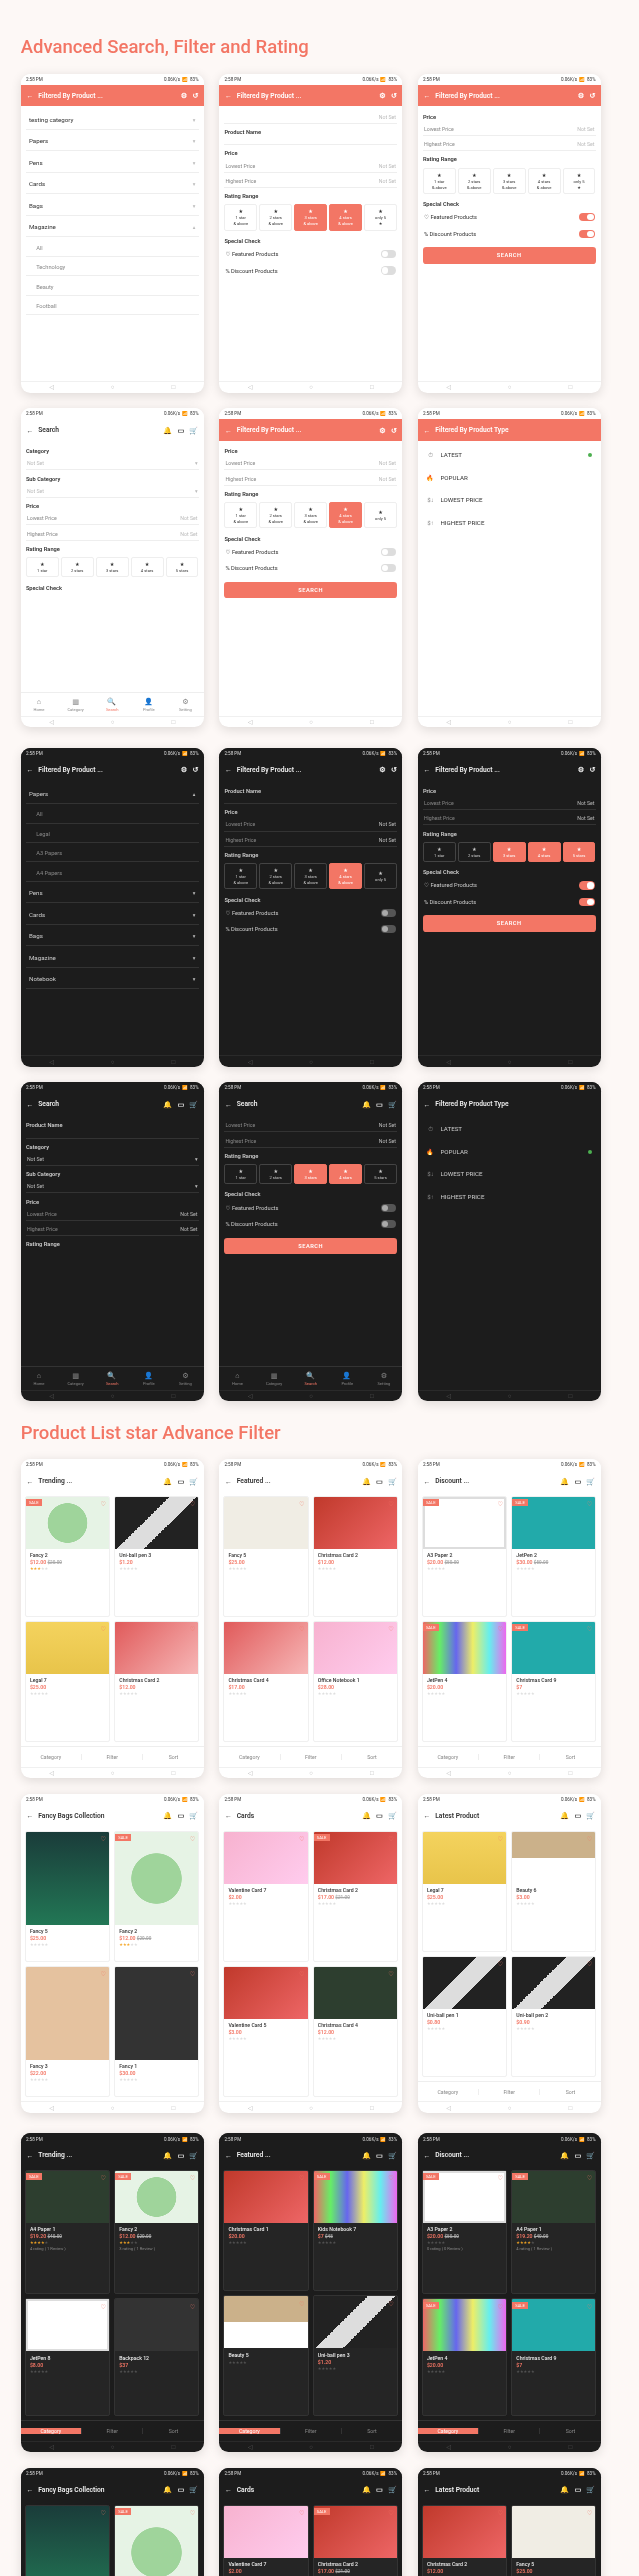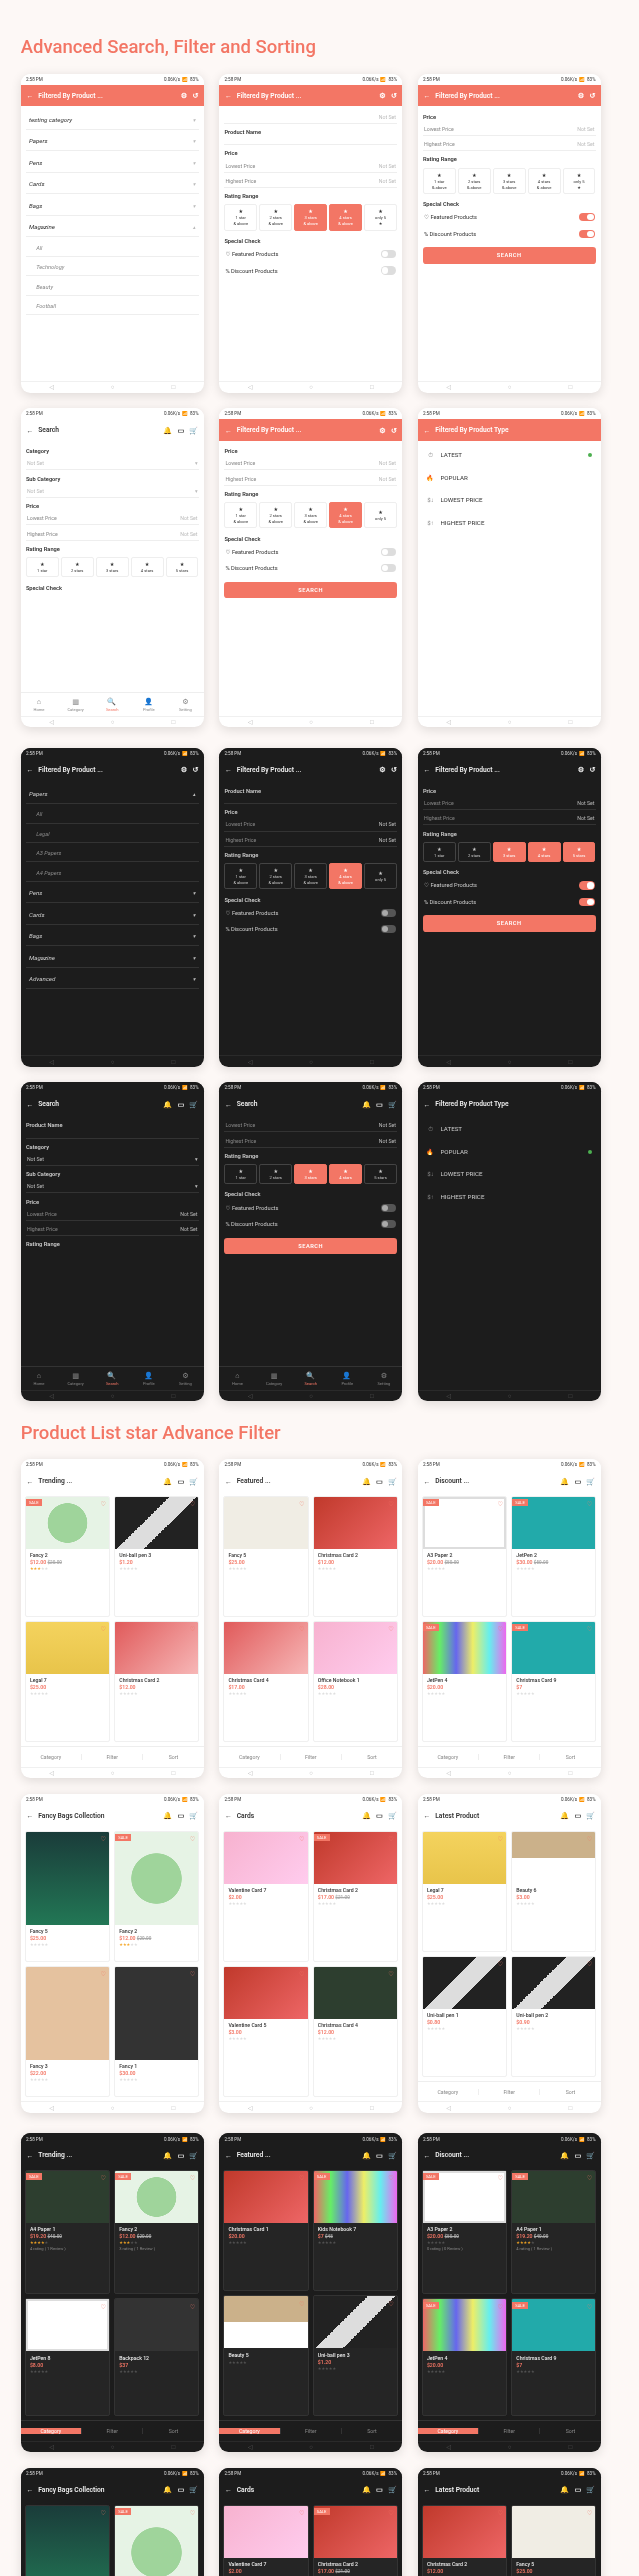--- a/index.html
+++ b/index.html
@@ -63,21 +63,21 @@
   .sec-head { font-size:5.7px; font-weight:600; padding:3.1px 0 1px;}
   .input-line {
     display:flex; justify-content:space-between; align-items:center;
     border-bottom:0.5px solid #eee; padding:3.1px 1px; font-size:5.7px;
   }
   .dark .input-line { border-bottom-color:#333; }
   .notset { color:#bbb; font-size:5.2px; }
   .chev { color:#bbb; font-size:5.2px; }
   .list-item {
     padding:5.2px 3.1px; border-bottom:0.5px solid #eee; font-size:6.2px;
-    display:flex; justify-content:space-between; align-items:center;font-style:italic;
+    display:flex; justify-content:space-between; align-items:center;
   }
   .dark .list-item { border-bottom-color:#333; }
   .list-item.sub { padding-left:10.3px; color:#888; font-size:5.7px; }
   .stars-row { display:flex; gap:2.1px; margin:2.1px 0; }
   .star-box {
     flex:1; display:flex; flex-direction:column; align-items:center; justify-content:center;
     padding:3.1px 1px; border:0.5px solid #eee; border-radius:2.1px; font-size:4.1px; gap:1px;
   }
   .dark .star-box { border-color:#444; }
   .star-box.sel { background:#f37665; color:#fff; border-color:#f37665;}
@@ -155,21 +155,21 @@
   .ph.teal{ background:#2aa;}
   .ph.bag{ background: linear-gradient(#1a3c3a,#275);}
   .ph.skin{ background:#e5c29f;}
   .ph.look{ background:linear-gradient(#cbb18a 50%,#fff 50%);}
   .ph.colorful{ background: linear-gradient(90deg,#e66,#6e6,#66e,#ee6,#6ee,#e6e);}
   .fancy-img{ height:93px; }
 </style>
 </head>
 <body>
 
-<h1 class="section-title">Advanced Search, Filter and Sorting</h1>
+<h1 class="section-title">Advanced Search, Filter and Rating</h1>
 
 <div class="grid">
 
   <div class="phone">
     <div class="statusbar">
       <div class="left">
           <span>2:58 PM</span>
         </div>
       <div class="right">
           <span>0.06K/s</span>
@@ -634,21 +634,21 @@
         </div>
       <div class="list-item">
           <span>Bags</span>
           <span class="chev">▾</span>
         </div>
       <div class="list-item">
           <span>Magazine</span>
           <span class="chev">▾</span>
         </div>
       <div class="list-item">
-          <span>Advanced</span>
+          <span>Notebook</span>
           <span class="chev">▾</span>
         </div>
     </div>
     <div class="navbar">
         <span>◁</span>
         <span>○</span>
         <span>□</span>
       </div>
   </div>
 

